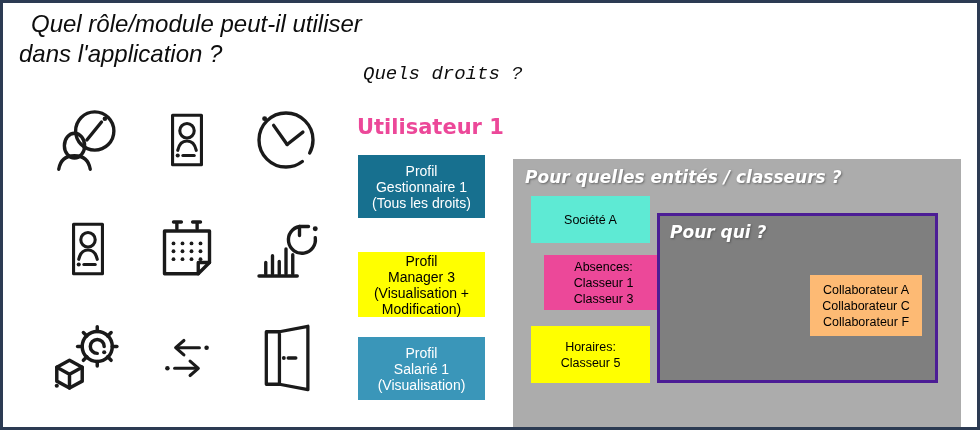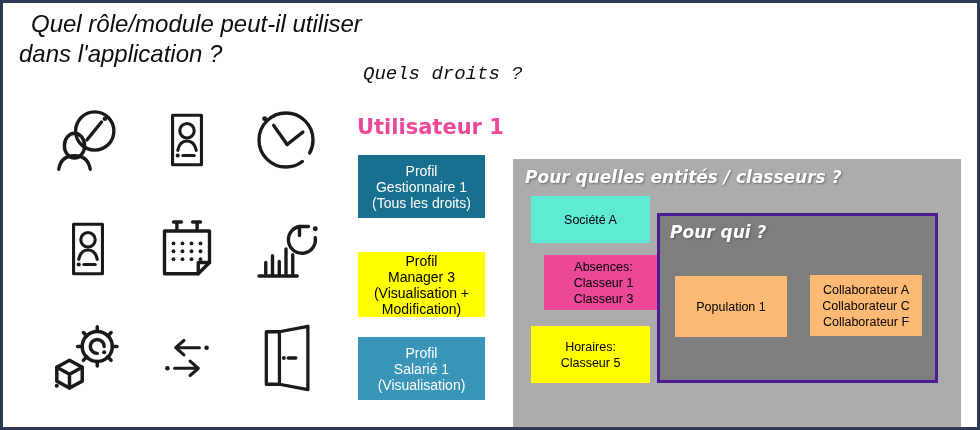--- a/index.html
+++ b/index.html
@@ -214,18 +214,17 @@
   <div class="panel-heading entities-heading">Pour quelles entités / classeurs ?</div>
   <div class="entity-box entity-societe">Société A</div>
   <div class="entity-box entity-absences">Absences:
 Classeur 1
 Classeur 3</div>
   <div class="entity-box entity-horaires">Horaires:
 Classeur 5</div>
 
   <div class="who-panel">
     <div class="panel-heading who-heading">Pour qui ?</div>
-    <div class="who-box who-population">Population 1</div>
     <div class="who-box who-collaborateurs">Collaborateur A
 Collaborateur C
 Collaborateur F</div>
   </div>
 </div>
 
 </body></html>

